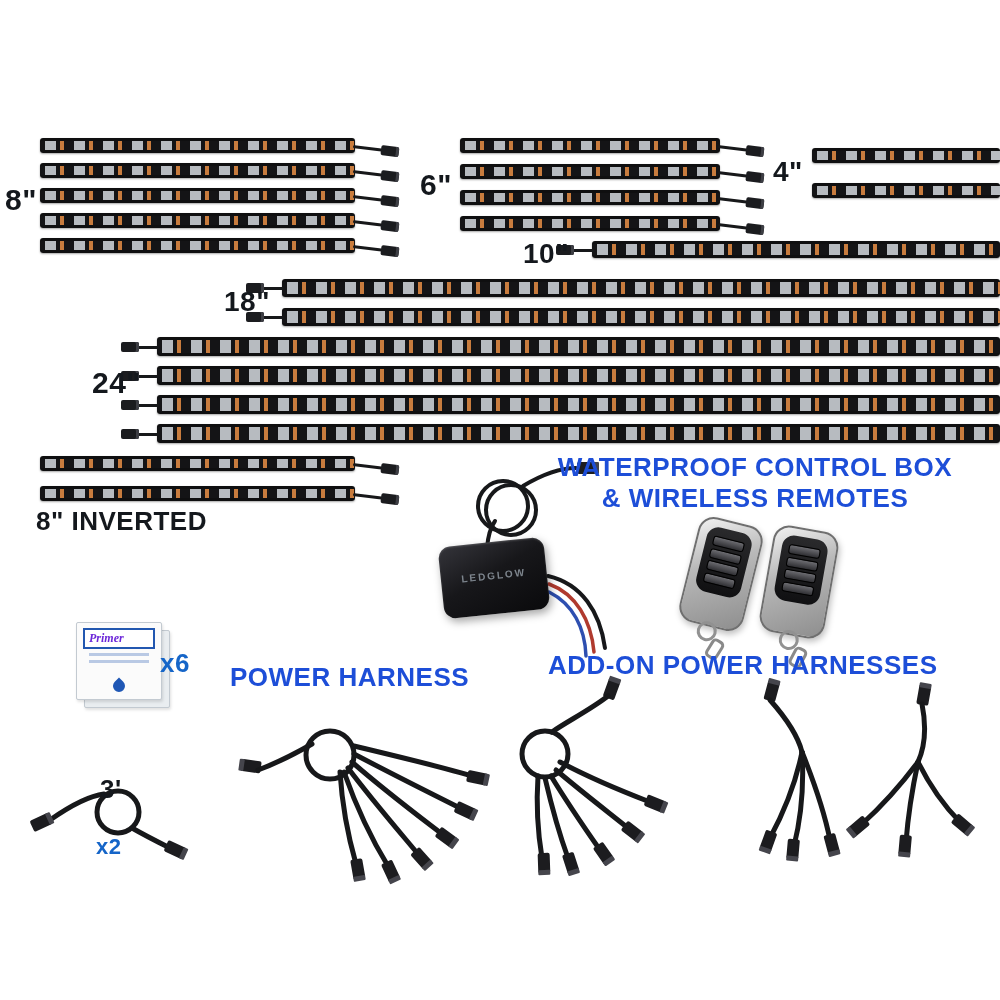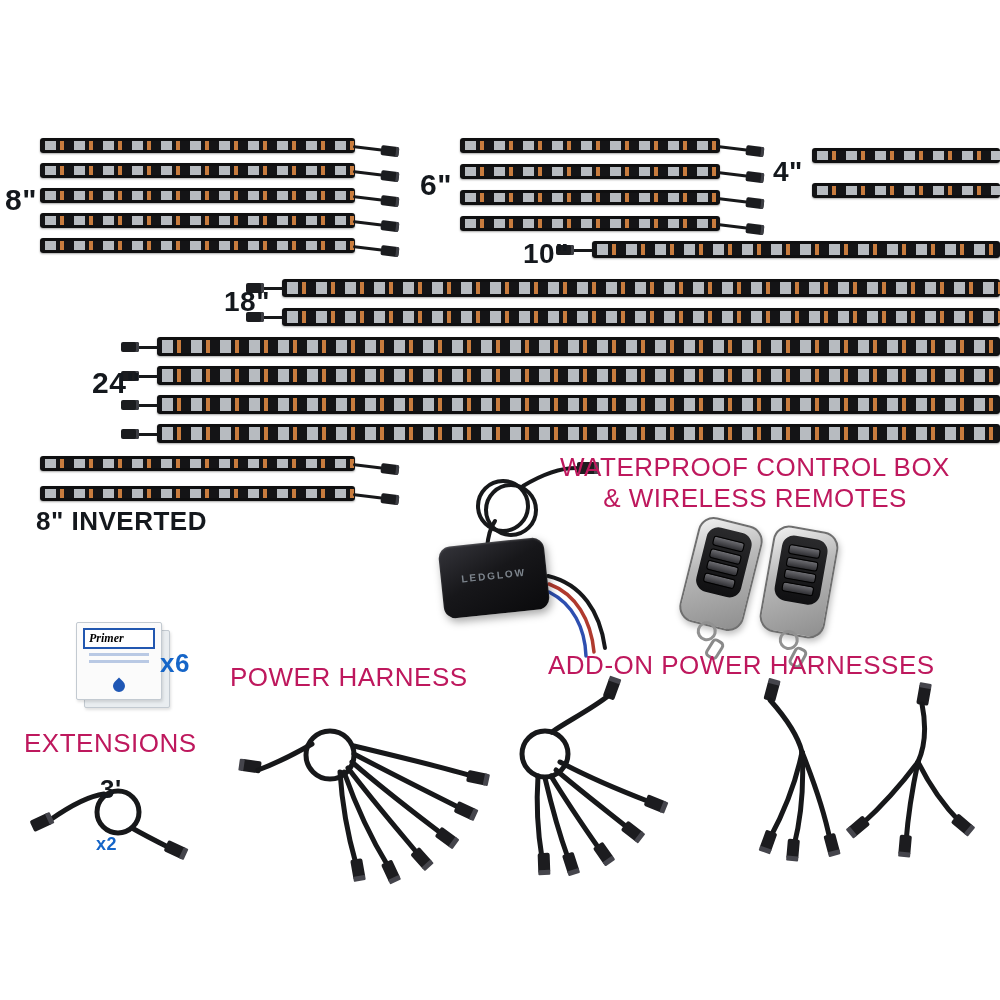--- a/index.html
+++ b/index.html
@@ -6,21 +6,21 @@
   #canvas{
     position:relative;width:1000px;height:1000px;background:#ffffff;
     overflow:hidden;font-family:"Liberation Sans",sans-serif;
   }
   
   .size-label{
     position:absolute;font-weight:bold;color:#14181d;white-space:nowrap;
     letter-spacing:.5px;
   }
   .section-label{
-    position:absolute;font-weight:normal;color:#be185d;letter-spacing:.5px;
+    position:absolute;font-weight:bold;color:#1d4ed8;letter-spacing:.5px;
     line-height:1.18;
   }
   .center{text-align:center;}
   .qty-label{position:absolute;font-weight:bold;color:#1565c8;letter-spacing:.5px;}
   
   .strip{
     position:absolute;border-radius:3px;
     background:
       linear-gradient(180deg,#0f0f10 0px,#0f0f10 3px,rgba(0,0,0,0) 3px,rgba(0,0,0,0) calc(100% - 3px),#0f0f10 calc(100% - 3px),#0f0f10 100%),
       repeating-linear-gradient(90deg,
@@ -79,21 +79,21 @@
     width:8px;height:15px;border:3px solid #8a8a8a;border-radius:5px;
   }
   
   .packet{
     position:absolute;left:76px;top:622px;width:84px;height:76px;background:#fbfbfb;
     border:1px solid #c3cad1;border-radius:2px;box-shadow:1px 2px 3px rgba(0,0,0,.12);
   }
   .packet-back{left:84px;top:630px;background:#e9edf0;}
   .packet-header{
     margin:5px 6px 2px;border:2px solid #2257b0;padding:1px 4px;
-    color:#000000;font-style:italic;font-weight:bold;font-size:12px;
+    color:#6d28d9;font-style:italic;font-weight:bold;font-size:12px;
     font-family:"Liberation Serif",serif;background:#ffffff;
   }
   .packet-lines i{display:block;height:3px;background:#b9c9e4;margin:4px 12px;}
   .packet-drop{
     position:absolute;left:50%;bottom:7px;width:12px;height:12px;background:#1f57b5;
     border-radius:0 50% 50% 50%;transform:translateX(-50%) rotate(45deg);
   }
 </style>
 </head>
 <body>
@@ -277,23 +277,22 @@
   <div class="size-label" style="left:5px;top:183px;font-size:30px">8"</div>
   <div class="size-label" style="left:420px;top:168px;font-size:30px">6"</div>
   <div class="size-label" style="left:773px;top:156px;font-size:28px">4"</div>
   <div class="size-label" style="left:523px;top:238px;font-size:28px">10"</div>
   <div class="size-label" style="left:224px;top:286px;font-size:28px">18"</div>
   <div class="size-label" style="left:92px;top:366px;font-size:30px">24"</div>
   <div class="size-label" style="left:36px;top:506px;font-size:26px">8" INVERTED</div>
 
   <div class="qty-label" style="left:160px;top:648px;font-size:26px">x6</div>
 
-  <div class="section-label" style="left:24px;top:728px;font-size:26px">EXTENSIONS</div>
   <div class="size-label" style="left:100px;top:774px;font-size:26px">3'</div>
-  <div class="qty-label" style="left:96px;top:834px;font-size:18px">x2</div>
+  <div class="qty-label" style="left:96px;top:834px;font-size:22px">x2</div>
 
   <div class="section-label center" style="left:555px;top:452px;width:400px;font-size:26px">WATERPROOF CONTROL BOX &amp; WIRELESS REMOTES</div>
 
   <div class="section-label" style="left:548px;top:650px;font-size:26px">ADD-ON POWER HARNESSES</div>
 
   <div class="section-label" style="left:230px;top:662px;font-size:26px">POWER HARNESS</div>
 
 </div>
 
 </body></html>

